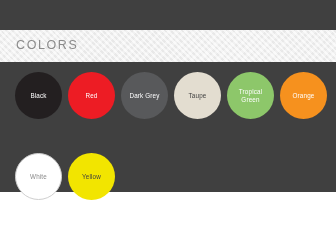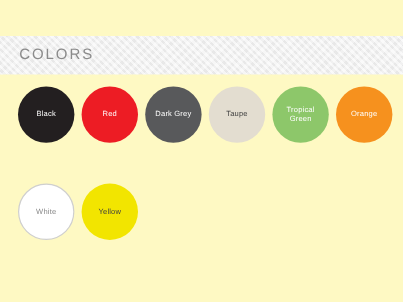--- a/index.html
+++ b/index.html
@@ -13,22 +13,22 @@
     font-family: "Liberation Sans", sans-serif;
     overflow: hidden;
     position: relative;
   }
 
   #page {
     position: absolute;
     left: 0;
     top: 0;
     width: 336px;
-    height: 252px;
-    background: #fef9c3;
+    height: 192px;
+    background: #404040;
   }
 
   
   #header-band {
     position: absolute;
     left: 0;
     top: 30px;
     width: 336px;
     height: 32px;
     background-color: #eeeeee;

